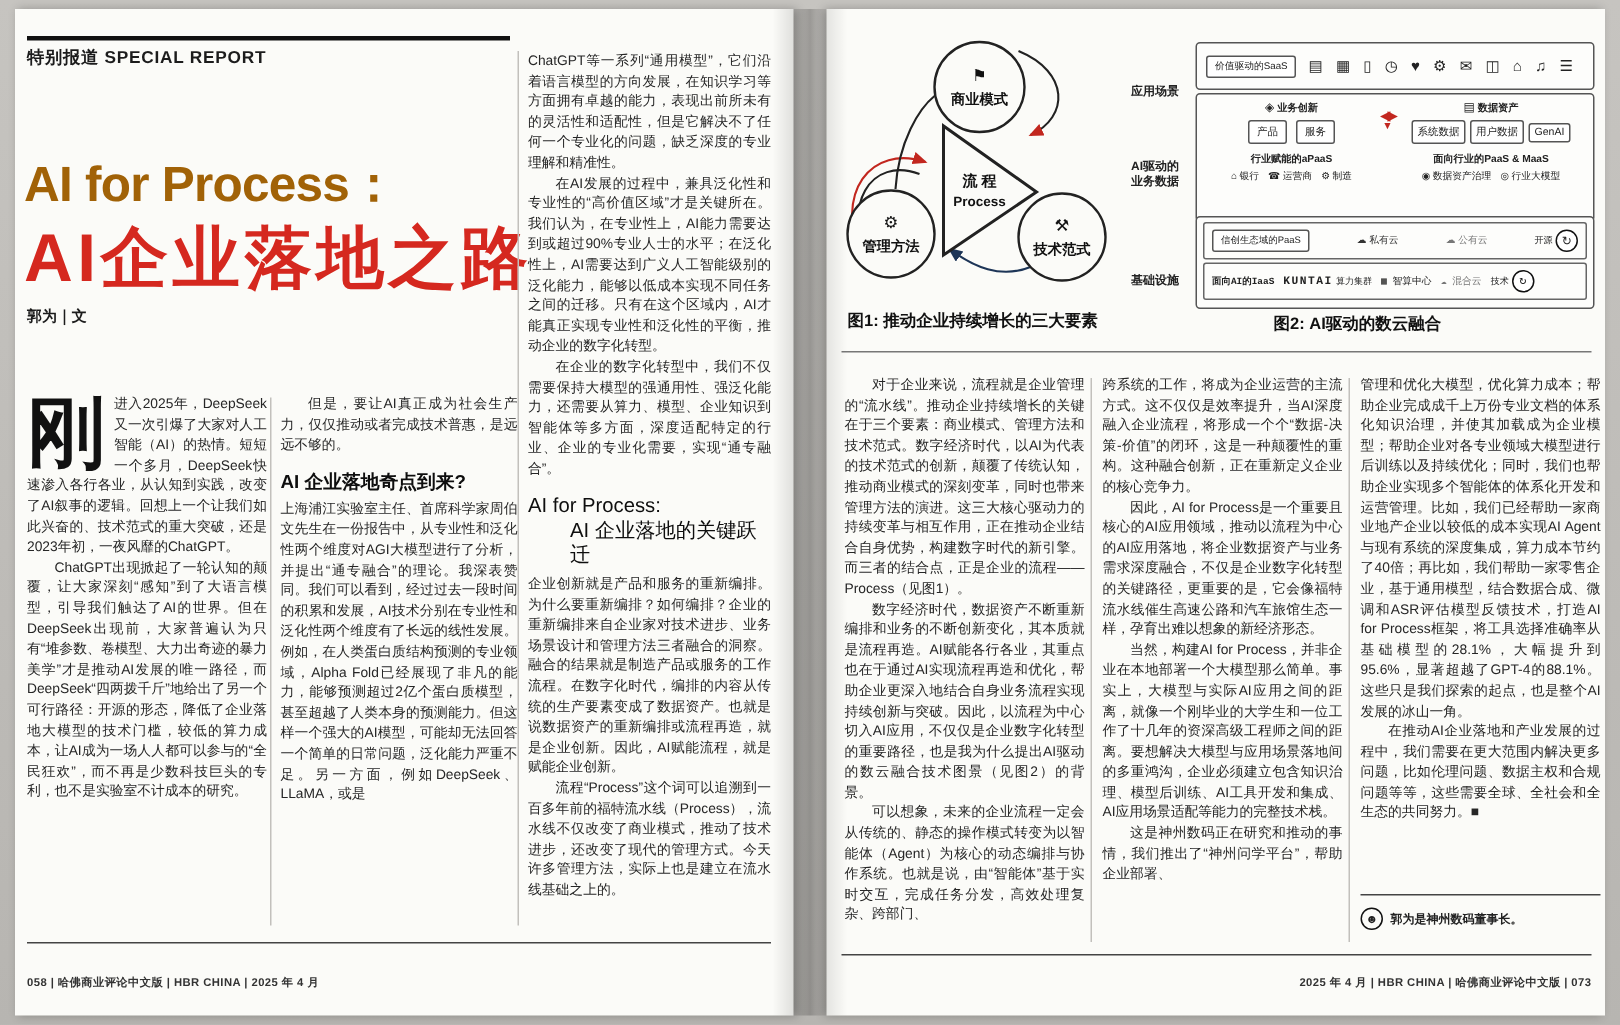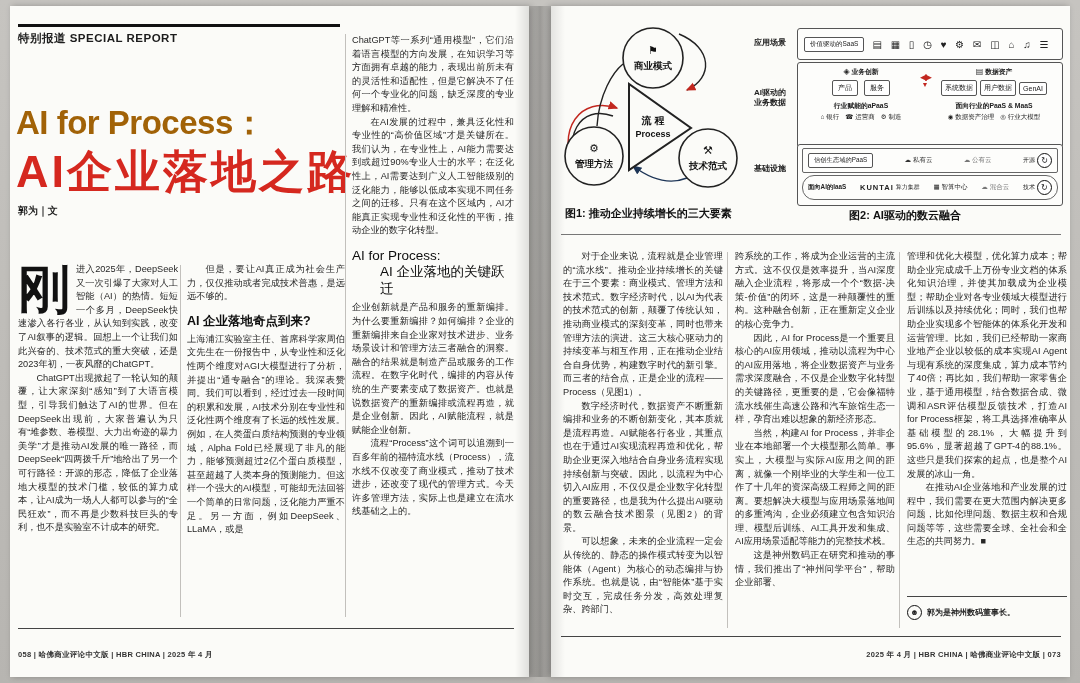--- a/index.html
+++ b/index.html
@@ -23,21 +23,21 @@
   .ind{text-indent:2em;}
   .dropcap{float:left;font-size:52px;line-height:46px;font-weight:bold;margin:3px 6px 0 0;color:#111;}
   .h2{font-size:12.5px;font-weight:bold;margin:9px 0 4px;line-height:16px;text-align:left;color:#0e0e0e;}
   .h2b{font-size:13.5px;font-weight:normal;margin:10px 0 4px;line-height:16.5px;text-align:left;color:#0e0e0e;}
   .vline{position:absolute;width:1px;background:#c2c0bc;}
   .footer{font-size:7.5px;font-weight:bold;color:#333;letter-spacing:.3px;}
   .figcap{font-size:11px;font-weight:bold;color:#111;}
   
   .fig2{font-size:7px;color:#222;}
   .band{position:absolute;left:50px;right:0;border:1px solid #555;border-radius:3px;background:#fdfdfb;}
-  .bandlabel{position:absolute;left:0;width:46px;font-size:8px;font-weight:bold;text-align:center;line-height:10px;}
+  .bandlabel{position:absolute;left:0;width:46px;font-size:8px;font-weight:bold;text-align:center;line-height:10px;margin-top:18px;}
   .pill{border:1px solid #555;border-radius:2px;padding:2px 5px;background:#fff;white-space:nowrap;}
   .row{display:flex;align-items:center;gap:6px;}
   .subhead{font-size:6.8px;font-weight:bold;}
   .tinyicon{font-size:8px;}
   .circ{width:13px;height:13px;border:1.5px solid #111;border-radius:50%;display:inline-flex;
     align-items:center;justify-content:center;font-size:8px;line-height:1;background:#fff;}
   .redarrow{color:#c2271f;font-weight:bold;line-height:8px;text-align:center;}
   .note{font-size:8px;font-weight:bold;color:#222;display:flex;align-items:center;gap:5px;}
   .noteicon{width:13px;height:13px;border:1.2px solid #111;border-radius:50%;display:inline-flex;
     align-items:center;justify-content:center;font-size:8px;}
@@ -65,20 +65,21 @@
 
     <div class="abs col" style="left:177px;top:257px;width:158px;">
       <p class="ind">但是，要让AI真正成为社会生产力，仅仅推动或者完成技术普惠，是远远不够的。</p>
       <div class="h2">AI 企业落地奇点到来?</div>
       <p>上海浦江实验室主任、首席科学家周伯文先生在一份报告中，从专业性和泛化性两个维度对AGI大模型进行了分析，并提出“通专融合”的理论。我深表赞同。我们可以看到，经过过去一段时间的积累和发展，AI技术分别在专业性和泛化性两个维度有了长远的线性发展。例如，在人类蛋白质结构预测的专业领域，Alpha Fold已经展现了非凡的能力，能够预测超过2亿个蛋白质模型，甚至超越了人类本身的预测能力。但这样一个强大的AI模型，可能却无法回答一个简单的日常问题，泛化能力严重不足。另一方面，例如DeepSeek、LLaMA，或是</p>
     </div>
 
     <div class="abs col" style="left:342px;top:28px;width:162px;">
       <p>ChatGPT等一系列“通用模型”，它们沿着语言模型的方向发展，在知识学习等方面拥有卓越的能力，表现出前所未有的灵活性和适配性，但是它解决不了任何一个专业化的问题，缺乏深度的专业理解和精准性。</p>
       <p class="ind">在AI发展的过程中，兼具泛化性和专业性的“高价值区域”才是关键所在。我们认为，在专业性上，AI能力需要达到或超过90%专业人士的水平；在泛化性上，AI需要达到广义人工智能级别的泛化能力，能够以低成本实现不同任务之间的迁移。只有在这个区域内，AI才能真正实现专业性和泛化性的平衡，推动企业的数字化转型。</p>
+      <p class="ind">在企业的数字化转型中，我们不仅需要保持大模型的强通用性、强泛化能力，还需要从算力、模型、企业知识到智能体等多方面，深度适配特定的行业、企业的专业化需要，实现“通专融合”。</p>
       <div class="h2b" style="margin-bottom:0;">AI for Process:</div>
       <div class="h2b" style="margin-top:0;margin-left:28px;">AI 企业落地的关键跃迁</div>
       <p>企业创新就是产品和服务的重新编排。为什么要重新编排？如何编排？企业的重新编排来自企业家对技术进步、业务场景设计和管理方法三者融合的洞察。融合的结果就是制造产品或服务的工作流程。在数字化时代，编排的内容从传统的生产要素变成了数据资产。也就是说数据资产的重新编排或流程再造，就是企业创新。因此，AI赋能流程，就是赋能企业创新。</p>
       <p class="ind">流程“Process”这个词可以追溯到一百多年前的福特流水线（Process），流水线不仅改变了商业模式，推动了技术进步，还改变了现代的管理方式。今天许多管理方法，实际上也是建立在流水线基础之上的。</p>
     </div>
 
     <div class="abs" style="left:8px;top:622px;width:496px;height:1px;background:#444;"></div>
     <div class="abs footer" style="left:8px;top:644px;">058 | 哈佛商业评论中文版 | HBR CHINA | 2025 年 4 月</div>
   </div>
 
@@ -176,21 +177,21 @@
       <div class="band" style="top:116px;height:54px;padding:3px 4px;">
         <div class="row" style="height:23px;border:1px solid #666;border-radius:2px;padding:0 5px;justify-content:space-between;">
           <span class="pill" style="font-size:6.3px;">信创生态域的PaaS</span>
           <span style="font-size:6.5px;color:#333;">☁ 私有云</span>
           <span style="font-size:6.5px;color:#777;">☁ 公有云</span>
           <span class="row" style="gap:2px;">
             <span style="font-size:6px;">开源</span>
             <span class="circ">↻</span>
           </span>
         </div>
-        <div class="row" style="height:23px;border:1px solid #666;border-radius:12px;padding:0 5px;margin-top:2px;justify-content:space-between;">
+        <div class="row" style="height:23px;border:1px solid #666;border-radius:2px;padding:0 5px;margin-top:2px;justify-content:flex-start;font-family:Liberation Mono, monospace;">
           <span style="font-size:6.3px;font-weight:bold;">面向AI的IaaS</span>
           <span class="row" style="gap:2px;">
             <span style="font-size:7.5px;font-weight:bold;letter-spacing:1px;">KUNTAI</span>
             <span style="font-size:6px;">算力集群</span>
           </span>
           <span style="font-size:6.5px;">▦ 智算中心</span>
           <span style="font-size:6.5px;color:#777;">☁ 混合云</span>
           <span class="row" style="gap:2px;">
             <span style="font-size:6px;">技术</span>
             <span class="circ">↻</span>

